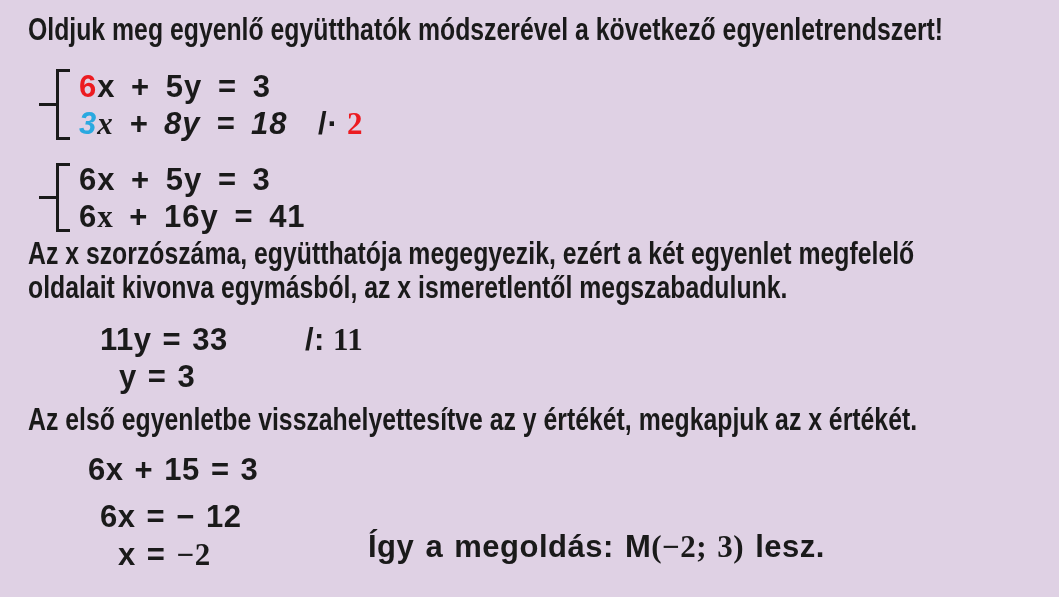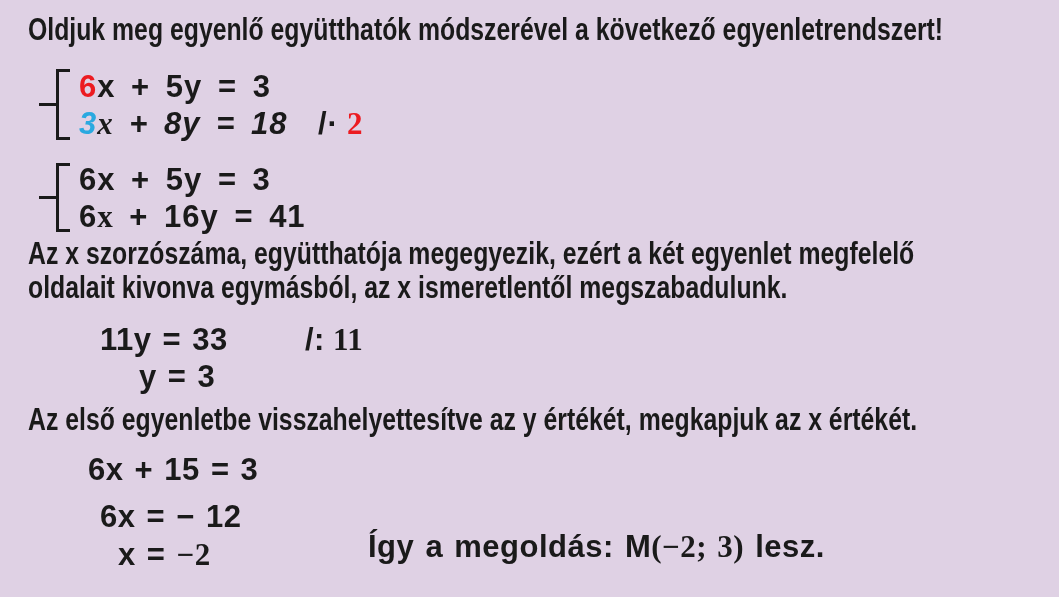--- a/index.html
+++ b/index.html
@@ -65,21 +65,21 @@
   <div class="cond">Az x szorzószáma, együtthatója megegyezik, ezért a két egyenlet megfelelő</div>
   <div class="cond">oldalait kivonva egymásból, az x ismeretlentől megszabadulunk.</div>
 </div>
 
 <div class="abs eq tight" style="left:100px;top:321px;">
   <span>11y = 33</span>
 </div>
 <div class="abs eq tight" style="left:267px;top:321px;margin-left:38px;">
   <span>/:</span><span class="ms op-val">11</span>
 </div>
-<div class="abs eq tight" style="left:119px;top:358px;margin-left:20px;">
+<div class="abs eq tight" style="left:119px;top:358px;">
   <span>y = 3</span>
 </div>
 
 <div class="abs cond" style="left:28px;top:403px;">Az első egyenletbe visszahelyettesítve az y értékét, megkapjuk az x értékét.</div>
 
 <div class="abs eq tight" style="left:88px;top:451px;">
   <span>6x + 15 = 3</span>
 </div>
 <div class="abs eq tight" style="left:100px;top:498px;">
   <span>6x = </span><span>− 12</span>

